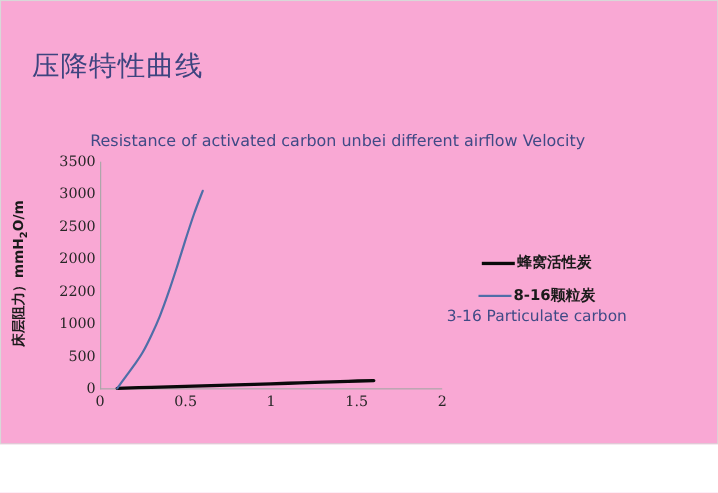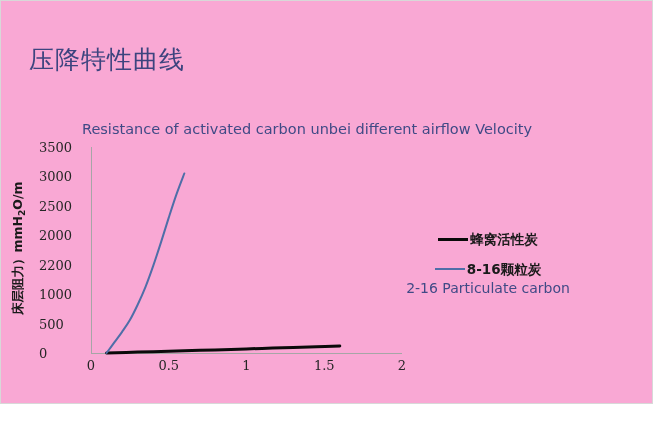--- a/index.html
+++ b/index.html
@@ -83,21 +83,21 @@
     left: 90px;
     top: 352px;
     width: 311px;
     height: 1px;
   }
 
   .y-tick-label {
     position: absolute;
     right: 0;
     width: 48px;
-    text-align: left;
+    text-align: right;
     font-family: "DejaVu Serif", serif;
     font-size: 13px;
     line-height: 13px;
     color: #262626;
   }
   #y-tick-wrap {
     position: absolute;
     left: 34px;
     top: 146px;
     width: 52px;
@@ -262,17 +262,17 @@
     <div id="legend">
         <div class="legend-row">
           <span class="legend-swatch series-black"></span>
           <span class="legend-cn">蜂窝活性炭</span>
         </div>
         <div class="legend-gap"></div>
         <div class="legend-row">
           <span class="legend-swatch series-blue"></span>
           <span class="legend-cn">8-16颗粒炭</span>
         </div>
-        <div class="legend-en">2-16 Particulate carbon</div>
+        <div class="legend-en">3-16 Particulate carbon</div>
       </div>
 
   </div>
 </div>
 
 </body></html>

